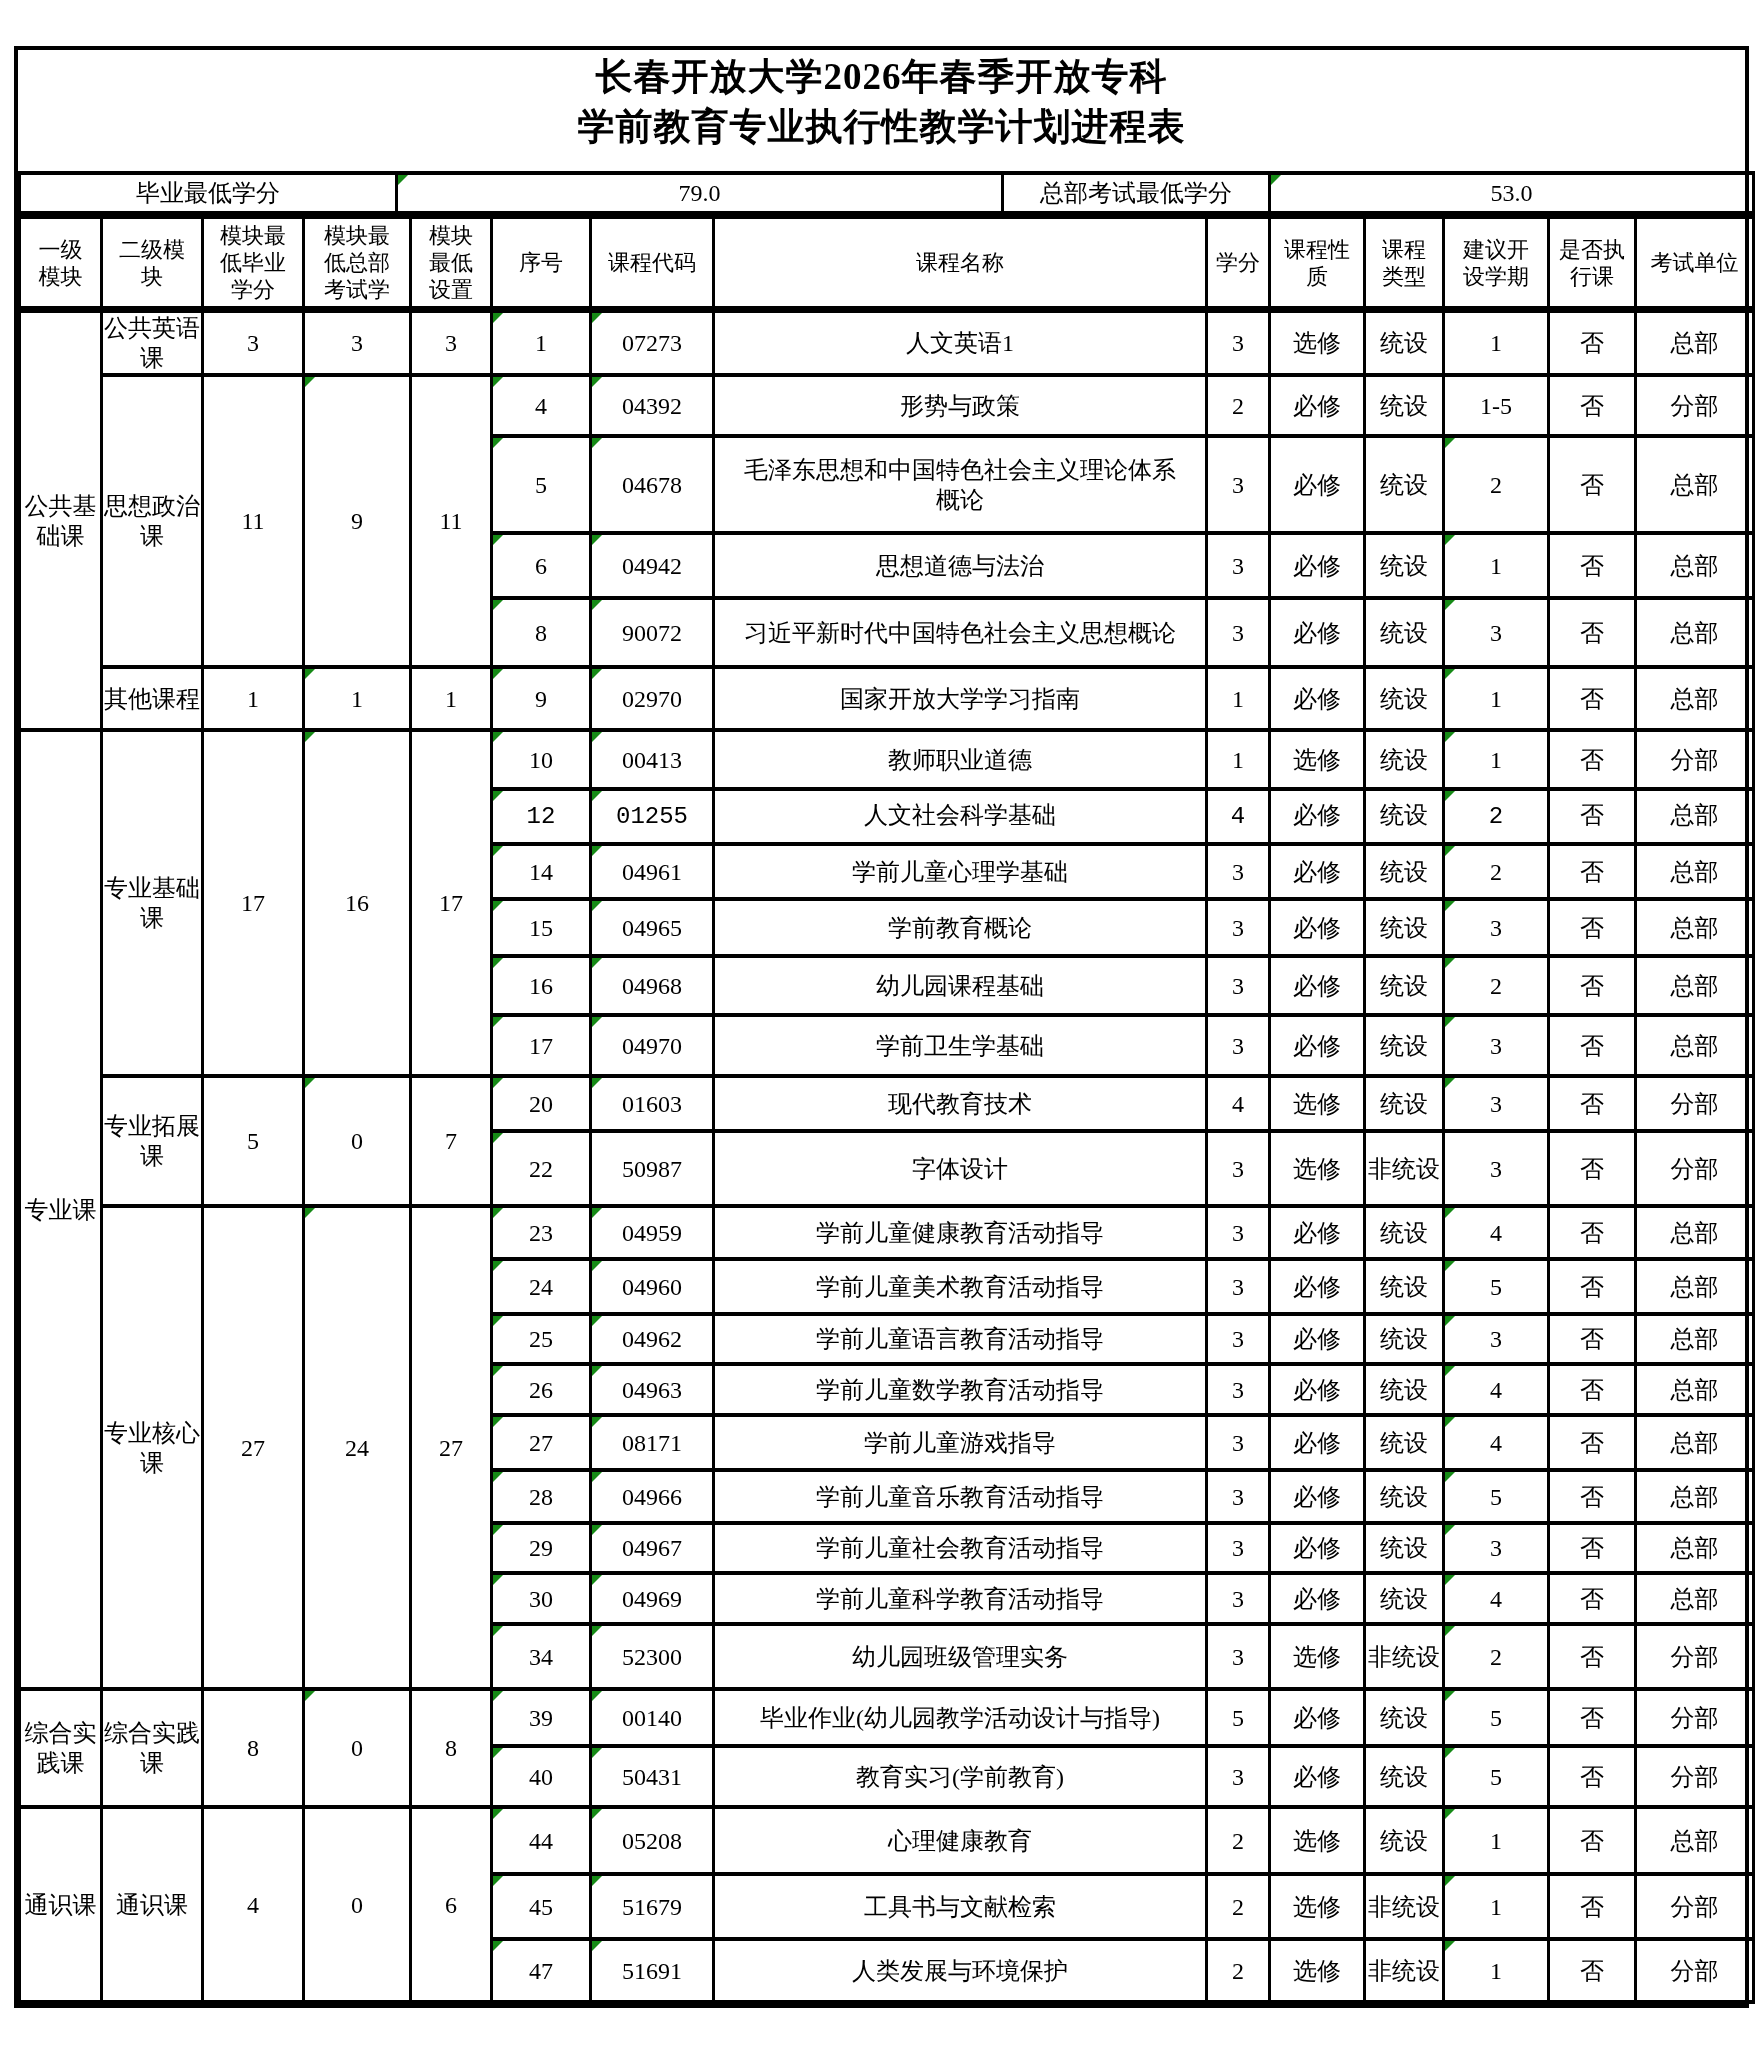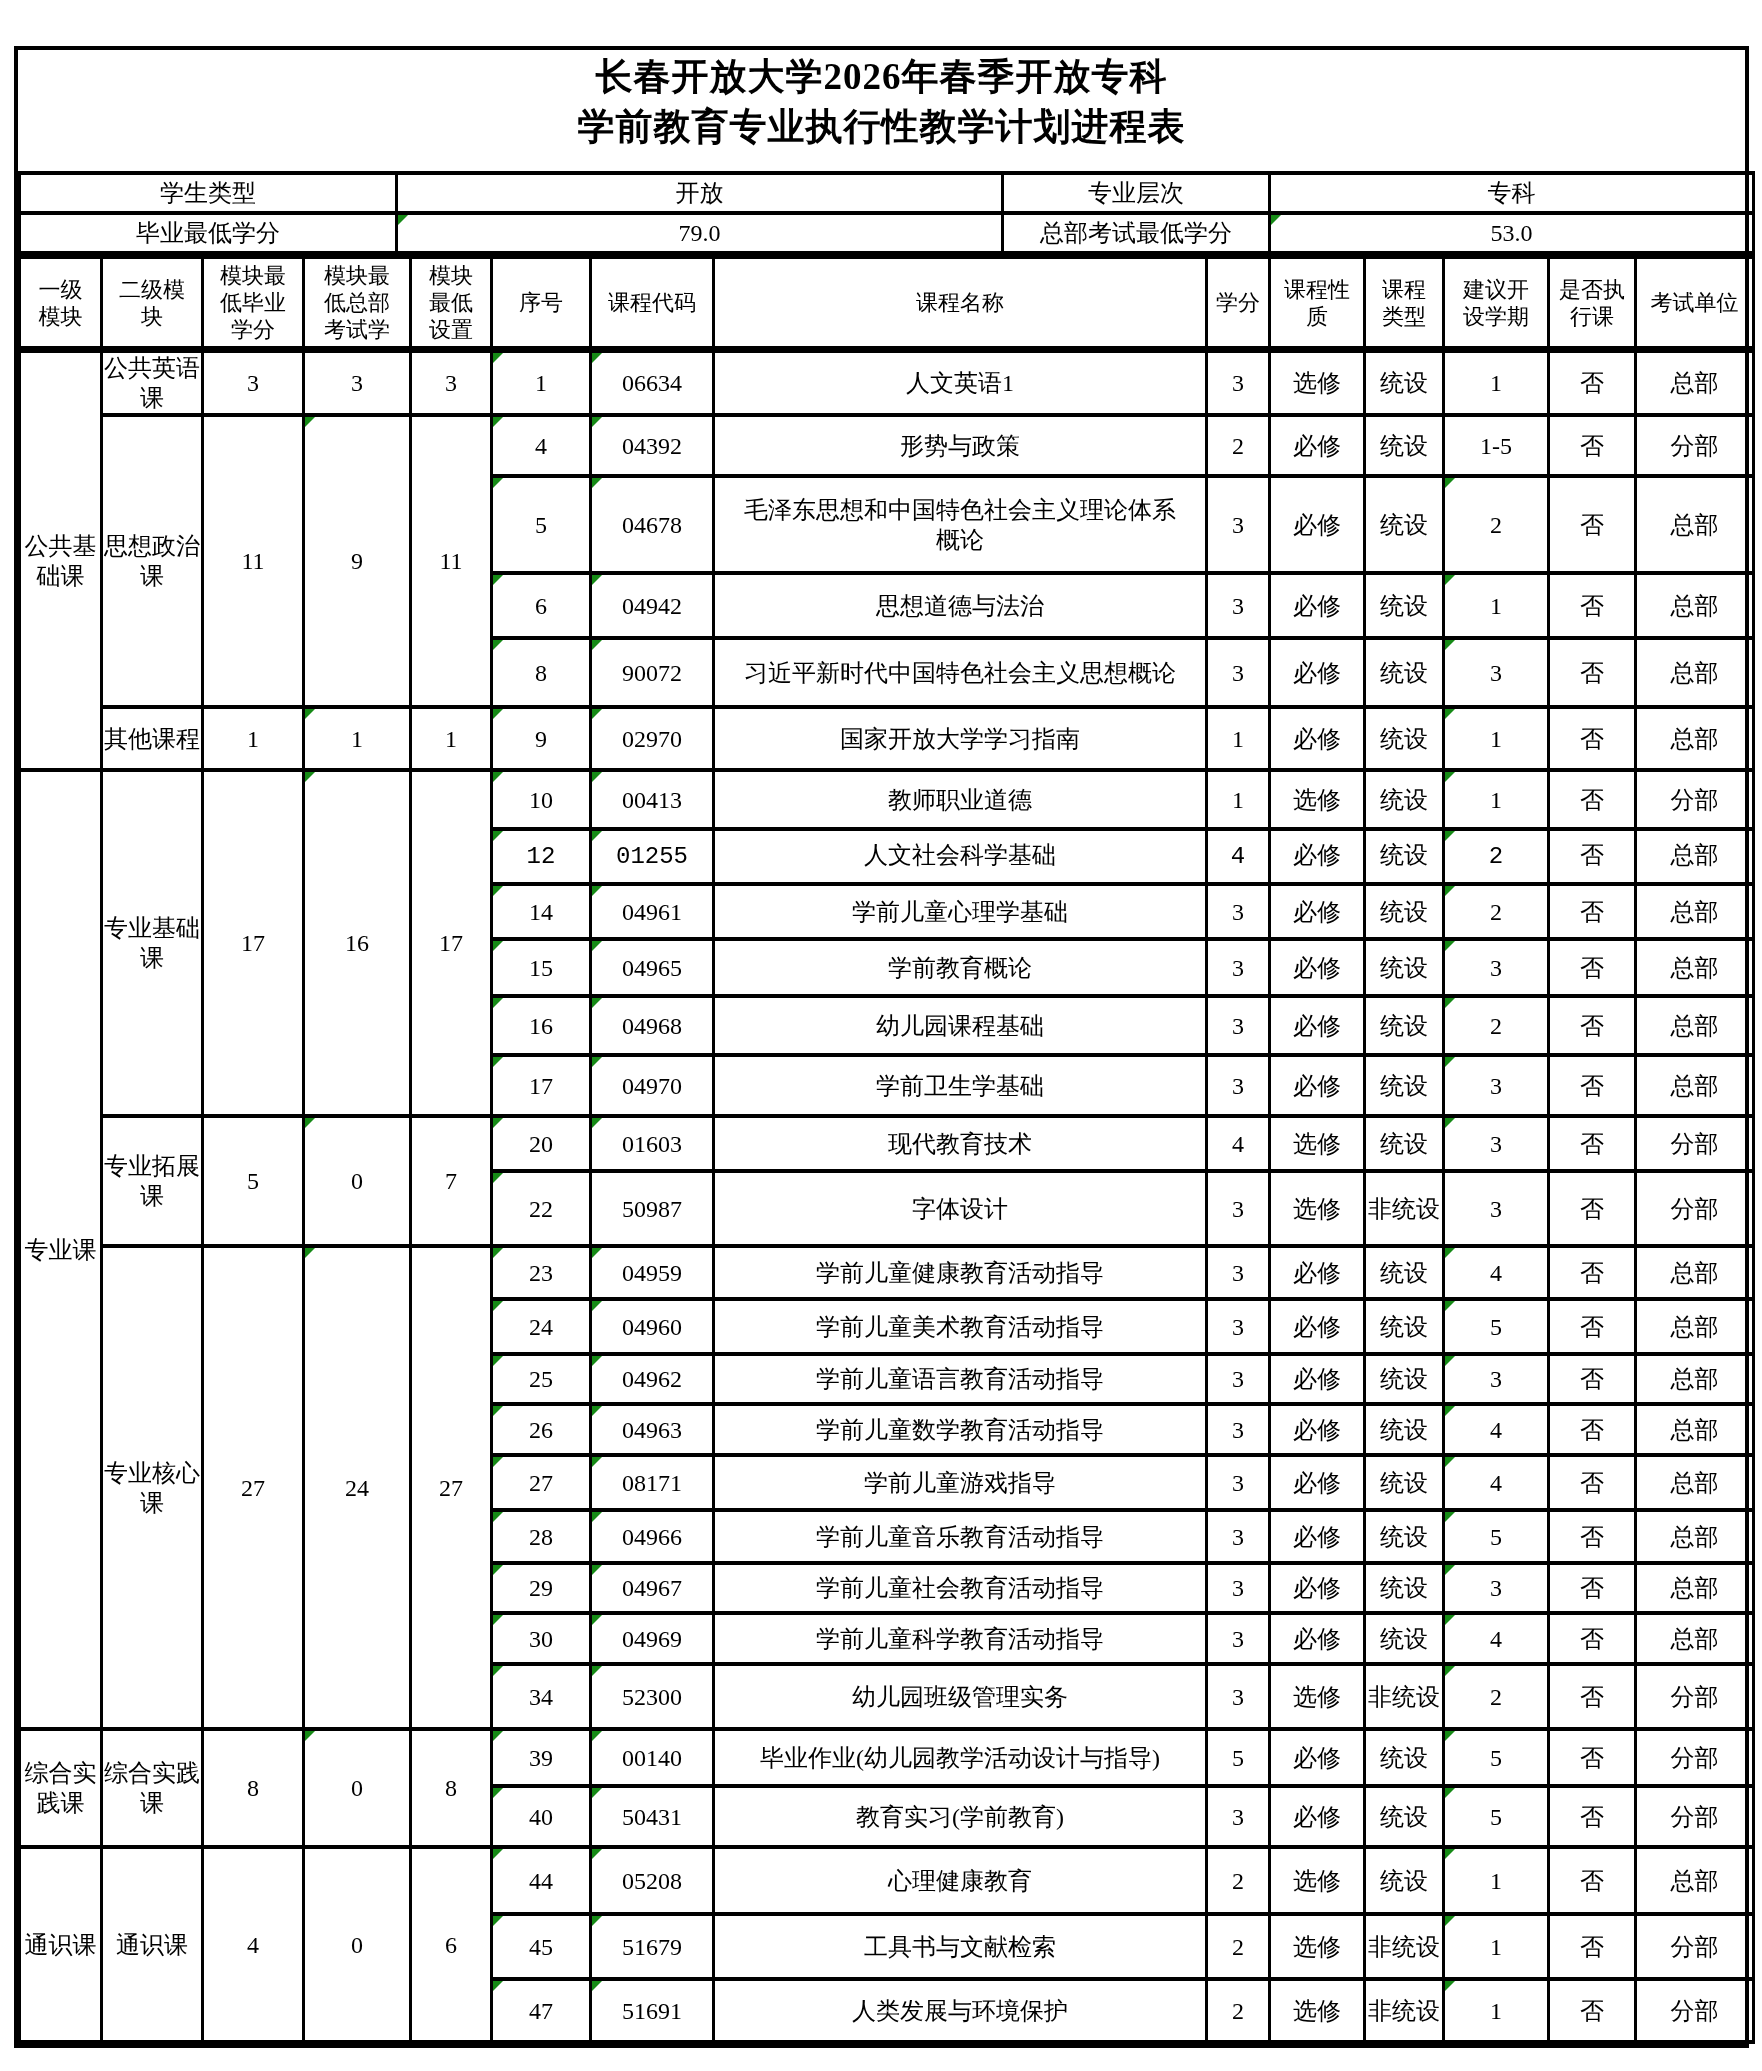--- a/index.html
+++ b/index.html
@@ -45,26 +45,20 @@
   </div>
 
   <table class="info-table">
     <colgroup>
       <col style="width:377px">
         <col style="width:606px">
         <col style="width:267px">
         <col style="width:484px">
     </colgroup>
     <tbody>
-    <tr>
-      <td>学生类型</td>
-      <td>开放</td>
-      <td>专业层次</td>
-      <td>专科</td>
-    </tr>
     <tr>
       <td>毕业最低学分</td>
       <td class="flag">79.0</td>
       <td>总部考试最低学分</td>
       <td class="flag">53.0</td>
     </tr>
   </tbody>
     </table>
 
   <table class="plan-table">
@@ -129,21 +123,21 @@
             <div>考试单位</div>
           </th>
       </tr>
     <tr style="height: 59px;">
           <td rowspan="6">公共基础课</td>
           <td>公共英语课</td>
           <td>3</td>
           <td>3</td>
           <td>3</td>
           <td class="flag">1</td>
-          <td class="flag">06634</td>
+          <td class="flag">07273</td>
           <td class="name-cell">人文英语1</td>
           <td>3</td>
           <td>选修</td>
           <td>统设</td>
           <td>1</td>
           <td>否</td>
           <td>总部</td>
         </tr>
         <tr style="height: 61px;">
           <td rowspan="4">思想政治课</td>

